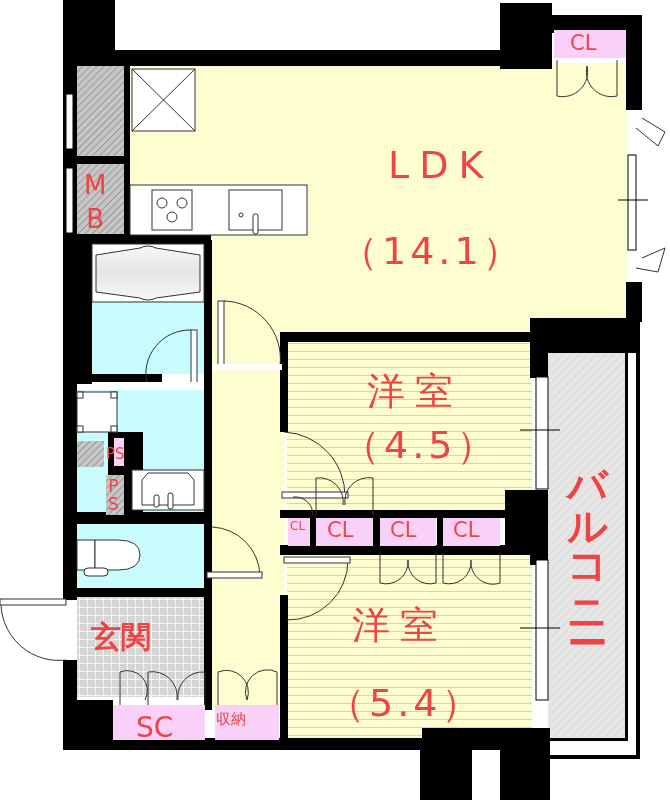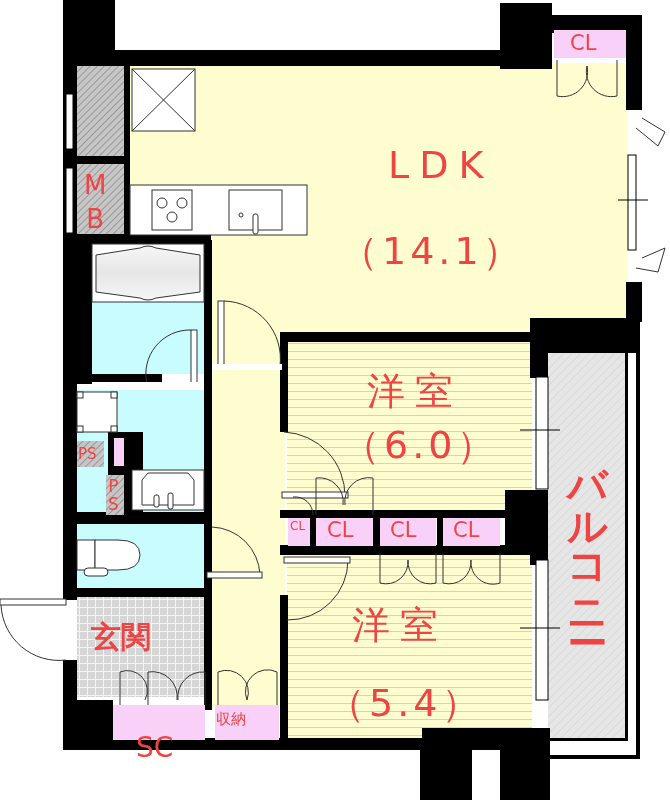--- a/index.html
+++ b/index.html
@@ -4,21 +4,21 @@
 <style>
   html, body { margin: 0; padding: 0; background: #ffffff; }
   body { width: 670px; height: 800px; position: relative; overflow: hidden; font-family: "DejaVu Sans", "Liberation Sans", sans-serif; }
   #plan { position: absolute; left: 0; top: 0; width: 670px; height: 800px; }
   .lbl { position: absolute; color: #ef4444; white-space: nowrap; text-align: center; line-height: 1; }
   .lbl-big { font-size: 38px; letter-spacing: 10px; }
   .lbl-area { font-size: 38px; letter-spacing: 4px; }
   .lbl-cl { font-size: 21px; }
   .lbl-cl-sm { font-size: 12px; }
   .lbl-mb { font-size: 26px; line-height: 34px; }
-  .lbl-ps { font-size: 15px; }
+  .lbl-ps { font-size: 15px; margin-left: 28px; }
   .lbl-ps-v { font-size: 17px; line-height: 18px; }
   .lbl-genkan { font-size: 30px; font-weight: bold; }
   .lbl-sc { font-size: 28px; }
   .lbl-shuno { font-size: 15px; }
   .lbl-balcony { font-size: 40px; line-height: 44px; font-weight: bold; width: 50px; }
 </style>
 </head>
 <body>
 
 <svg id="plan" viewBox="0 0 670 800" xmlns="http://www.w3.org/2000/svg">
@@ -235,37 +235,37 @@
 
     <path d="M218,705 L218,672 A22,22 0 0 1 247,700"></path>
     <path d="M277,705 L277,672 A22,22 0 0 0 247,700"></path>
   </g>
 </svg>
 
 <div class="lbl lbl-big" style="left:388px; top:146px;">LDK</div>
 <div class="lbl lbl-area" style="left:340px; top:200px;margin-top:32px;">（14.1）</div>
 
 <div class="lbl lbl-big" style="left:367px; top:372px;">洋室</div>
-<div class="lbl lbl-area" style="left:342px; top:426px;">（6.0）</div>
+<div class="lbl lbl-area" style="left:342px; top:426px;">（4.5）</div>
 
 <div class="lbl lbl-big" style="left:352px; top:606px;">洋室</div>
 <div class="lbl lbl-area" style="left:327px; top:660px;margin-top:24px;">（5.4）</div>
 
 <div class="lbl lbl-genkan" style="left:91px; top:622px;">玄関</div>
 
 <div class="lbl lbl-balcony" style="left:563px; top:440px;">
   <span style="writing-mode: vertical-rl; text-orientation: upright; display:inline-block;">バルコニー</span>
 </div>
 
 <div class="lbl lbl-cl" style="left:570px; top:33px;">CL</div>
 <div class="lbl lbl-cl-sm" style="left:290px; top:520px;">CL</div>
 <div class="lbl lbl-cl" style="left:327px; top:520px;">CL</div>
 <div class="lbl lbl-cl" style="left:390px; top:520px;">CL</div>
 <div class="lbl lbl-cl" style="left:453px; top:520px;">CL</div>
-<div class="lbl lbl-sc" style="left:136px; top:734px;text-align:center;">SC</div>
+<div class="lbl lbl-sc" style="left:136px; top:714px;text-align:center;">SC</div>
 <div class="lbl lbl-shuno" style="left:216px; top:712px;">収納</div>
 
 <div class="lbl lbl-mb" style="left:84px; top:168px;">
   <div>M</div>
   <div>B</div>
 </div>
 <div class="lbl lbl-ps" style="left:78px; top:447px;">PS</div>
 <div class="lbl lbl-ps-v" style="left:108px; top:477px;">
   <div>P</div>
   <div>S</div>

